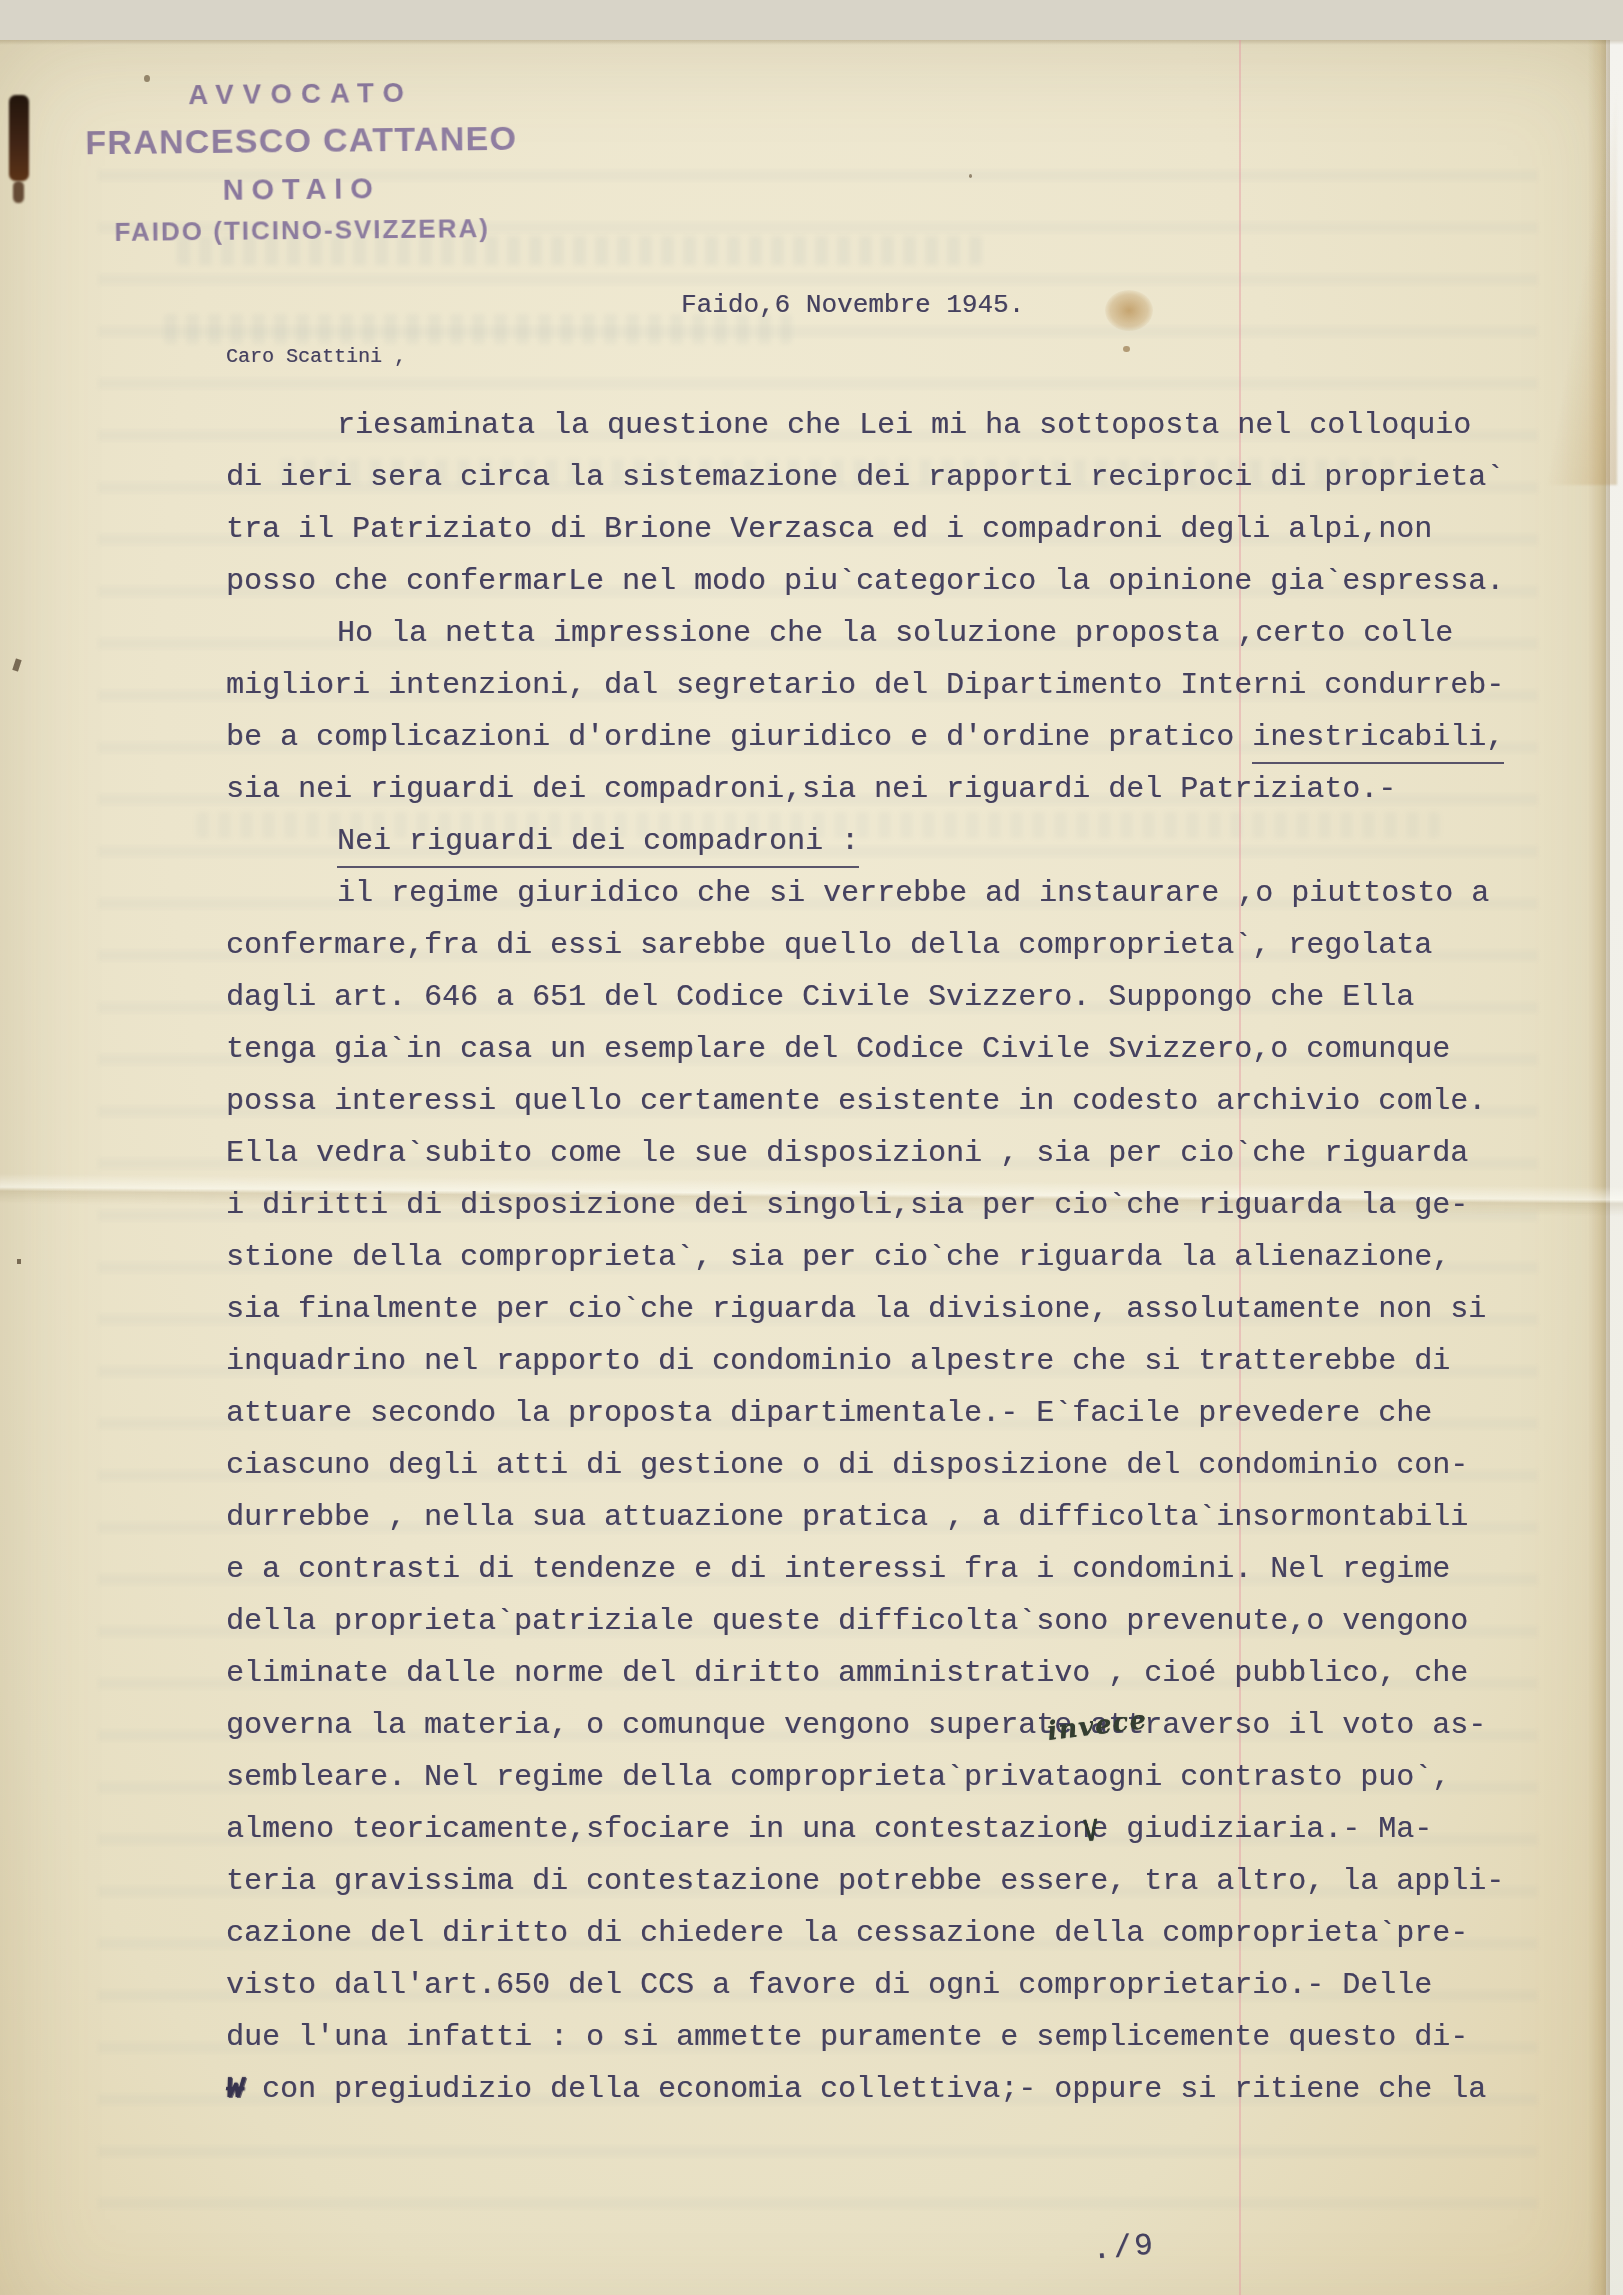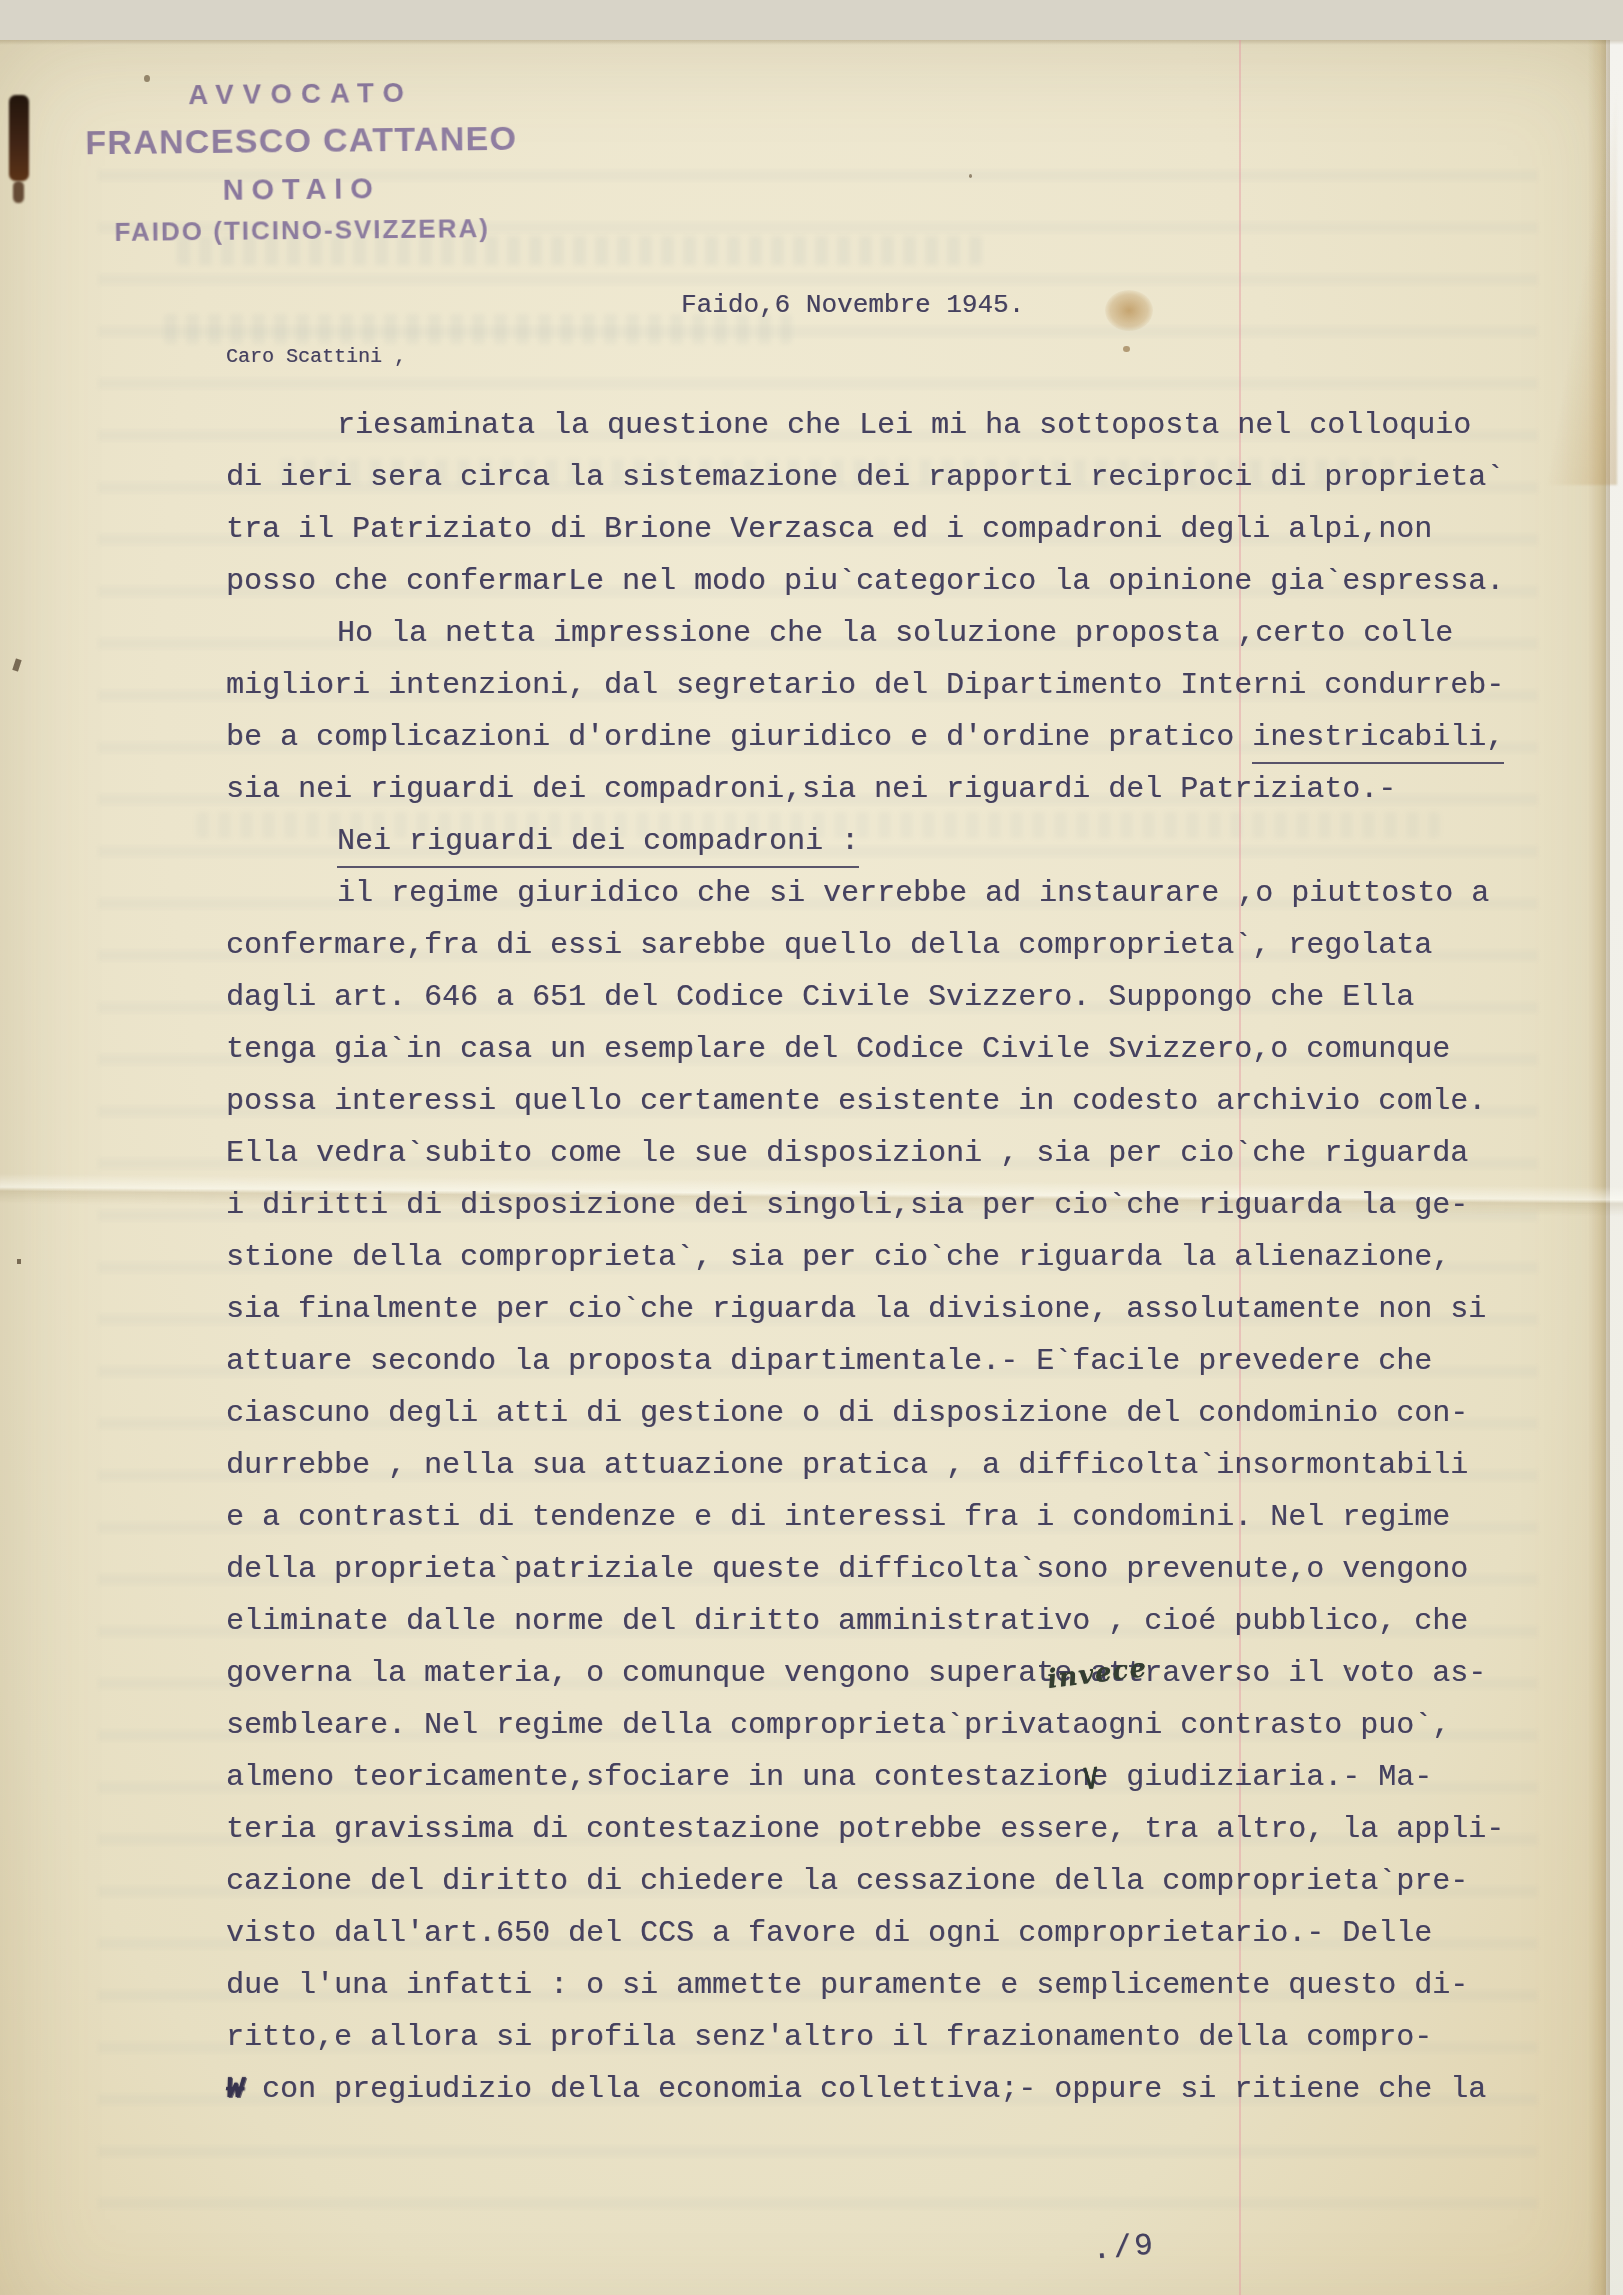--- a/index.html
+++ b/index.html
@@ -127,32 +127,32 @@
       <div class="line ind"><span class="seg u">Nei riguardi dei compadroni :</span></div>
       <div class="line ind"><span class="seg">il regime giuridico che si verrebbe ad instaurare ,o piuttosto a</span></div>
       <div class="line"><span class="seg">confermare,fra di essi sarebbe quello della comproprieta`, regolata</span></div>
       <div class="line"><span class="seg">dagli art. 646 a 651 del Codice Civile Svizzero. Suppongo che Ella</span></div>
       <div class="line"><span class="seg">tenga gia`in casa un esemplare del Codice Civile Svizzero,o comunque</span></div>
       <div class="line"><span class="seg">possa interessi quello certamente esistente in codesto archivio comle.</span></div>
       <div class="line"><span class="seg">Ella vedra`subito come le sue disposizioni , sia per cio`che riguarda</span></div>
       <div class="line"><span class="seg">i diritti di disposizione dei singoli,sia per cio`che riguarda la ge-</span></div>
       <div class="line"><span class="seg">stione della comproprieta`, sia per cio`che riguarda la alienazione,</span></div>
       <div class="line"><span class="seg">sia finalmente per cio`che riguarda la divisione, assolutamente non si</span></div>
+      <div class="line"><span class="seg">inquadrino nel rapporto di condominio alpestre che si tratterebbe di</span></div>
       <div class="line"><span class="seg">attuare secondo la proposta dipartimentale.- E`facile prevedere che</span></div>
       <div class="line"><span class="seg">ciascuno degli atti di gestione o di disposizione del condominio con-</span></div>
       <div class="line"><span class="seg">durrebbe , nella sua attuazione pratica , a difficolta`insormontabili</span></div>
       <div class="line"><span class="seg">e a contrasti di tendenze e di interessi fra i condomini. Nel regime</span></div>
       <div class="line"><span class="seg">della proprieta`patriziale queste difficolta`sono prevenute,o vengono</span></div>
       <div class="line"><span class="seg">eliminate dalle norme del diritto amministrativo , cioé pubblico, che</span></div>
       <div class="line"><span class="seg">governa la materia, o comunque vengono superate attraverso il voto as-</span></div>
       <div class="line"><span class="seg">sembleare. Nel regime della comproprieta`privata</span><span class="hand-anchor"><span class="caret">∨</span><span class="hand-word">invece</span></span><span class="seg">ogni contrasto puo`,</span></div>
       <div class="line"><span class="seg">almeno teoricamente,sfociare in una contestazione giudiziaria.- Ma-</span></div>
       <div class="line"><span class="seg">teria gravissima di contestazione potrebbe essere, tra altro, la appli-</span></div>
       <div class="line"><span class="seg">cazione del diritto di chiedere la cessazione della comproprieta`pre-</span></div>
       <div class="line"><span class="seg">visto dall'art.650 del CCS a favore di ogni comproprietario.- Delle</span></div>
       <div class="line"><span class="seg">due l'una infatti : o si ammette puramente e semplicemente questo di-</span></div>
-      <div class="line"><span class="seg">ritto,e allora si profila senz'altro il frazionamento della compro-</span></div>
       <div class="line"><span class="seg struck">W</span><span class="seg"> con pregiudizio della economia collettiva;- oppure si ritiene che la</span></div>
     </div>
   <div class="continuation typed">./9</div>
 
 </div>
 
 
 </body></html>

